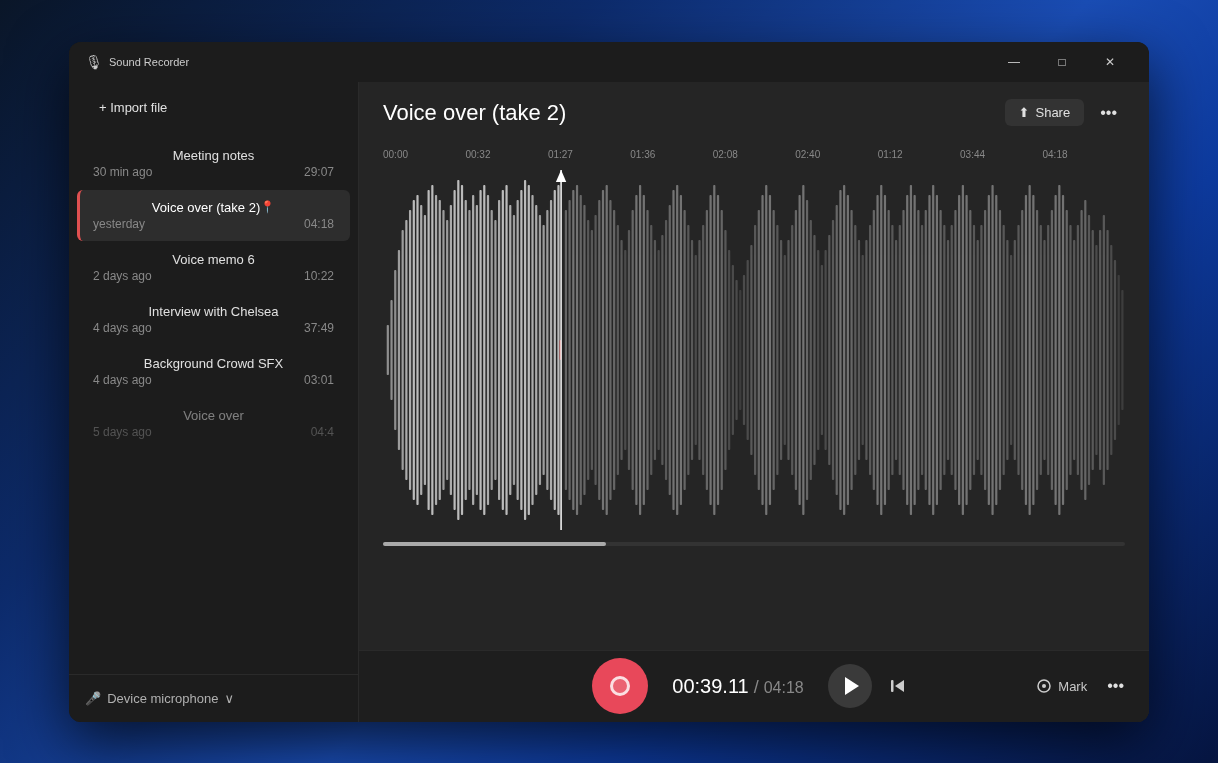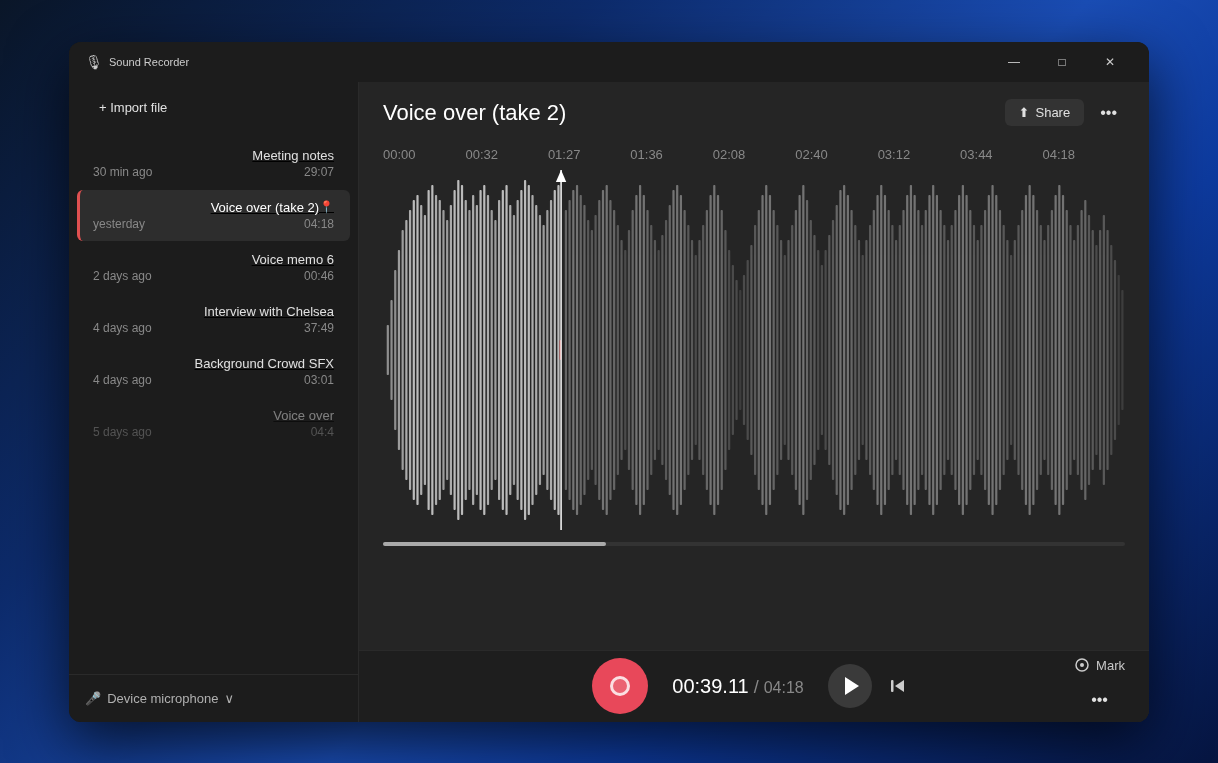--- a/index.html
+++ b/index.html
@@ -109,22 +109,21 @@
       position: relative;
     }
     .recording-item.active {
       background: #2d2d2d;
       border-left: 3px solid #e05050;
       padding-left: 13px;
     }
     .recording-item-top {
       display: flex;
       align-items: center;
-      justify-content: flex-end;
-      text-decoration: underline;
+      justify-content: center;
     }
     .recording-name {
       font-size: 13px;
       color: #e0e0e0;
       font-weight: 400;
     }
     .recording-item.active .recording-name { color: #fff; }
     .pin-icon {
       color: #888;
       font-size: 12px;
@@ -217,21 +216,21 @@
       align-items: center;
       position: relative;
       flex-shrink: 0;
     }
     .timeline-marks {
       display: flex;
       width: 100%;
       position: relative;
     }
     .timeline-mark {
-      font-size: 13px;
+      font-size: 10px;
       color: #888;
       flex: 1;
       text-align: left;
     }
     .waveform-area {
       flex: 1;
       position: relative;
       height: 380px;
     }
     
@@ -319,25 +318,24 @@
       border: none;
       display: flex;
       align-items: center;
       justify-content: center;
       cursor: pointer;
       color: #ccc;
       font-size: 16px;
     }
     .right-controls {
       position: absolute;
-      right: 24px;
+      right: 17px;
       display: flex;
       align-items: center;
       gap: 12px;
-      flex-direction: column;
     }
     .mark-btn {
       display: flex;
       align-items: center;
       gap: 6px;
       background: transparent;
       border: none;
       color: #c8c8c8;
       font-size: 13px;
       cursor: pointer;
@@ -395,21 +393,21 @@
             <span class="recording-duration">04:18</span>
           </div>
         </div>
 
         <div class="recording-item">
           <div class="recording-item-top">
             <span class="recording-name">Voice memo 6</span>
           </div>
           <div class="recording-meta">
             <span class="recording-date">2 days ago</span>
-            <span class="recording-duration">00:46</span>
+            <span class="recording-duration">10:22</span>
           </div>
         </div>
 
         <div class="recording-item">
           <div class="recording-item-top">
             <span class="recording-name">Interview with Chelsea</span>
           </div>
           <div class="recording-meta">
             <span class="recording-date">4 days ago</span>
             <span class="recording-duration">37:49</span>
@@ -462,21 +460,21 @@
       <div class="waveform-container">
 
         <div class="timeline-ruler">
           <div class="timeline-marks">
             <span class="timeline-mark">00:00</span>
             <span class="timeline-mark">00:32</span>
             <span class="timeline-mark">01:27</span>
             <span class="timeline-mark">01:36</span>
             <span class="timeline-mark">02:08</span>
             <span class="timeline-mark">02:40</span>
-            <span class="timeline-mark">03:12</span>
+            <span class="timeline-mark">01:12</span>
             <span class="timeline-mark">03:44</span>
             <span class="timeline-mark">04:18</span>
           </div>
         </div>
 
         <div class="waveform-area" style="position:relative; height: 360px;">
           <svg viewBox="0 0 1000 360" preserveAspectRatio="none" width="100%" height="100%">
 
             <g fill="#888" opacity="0.9">
 

